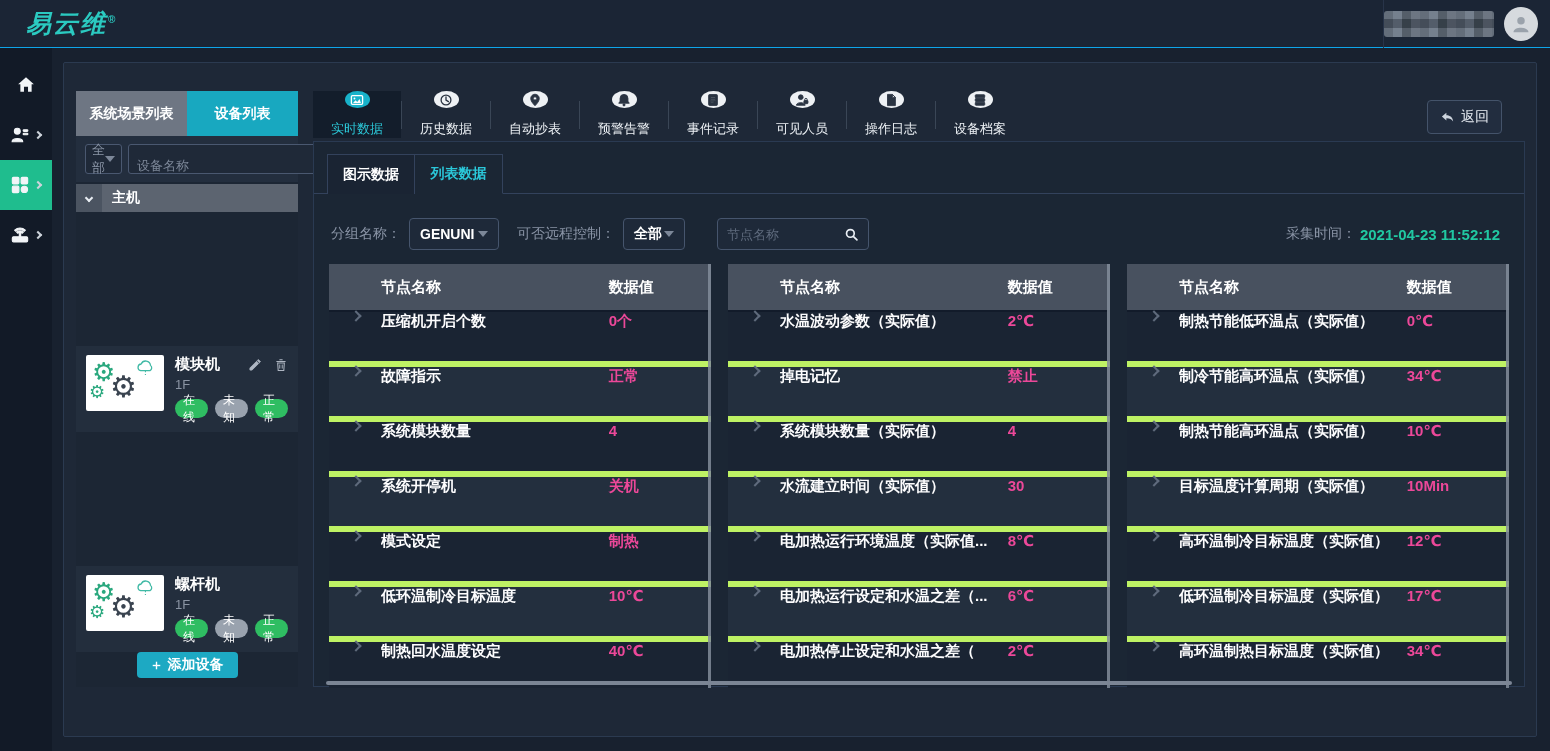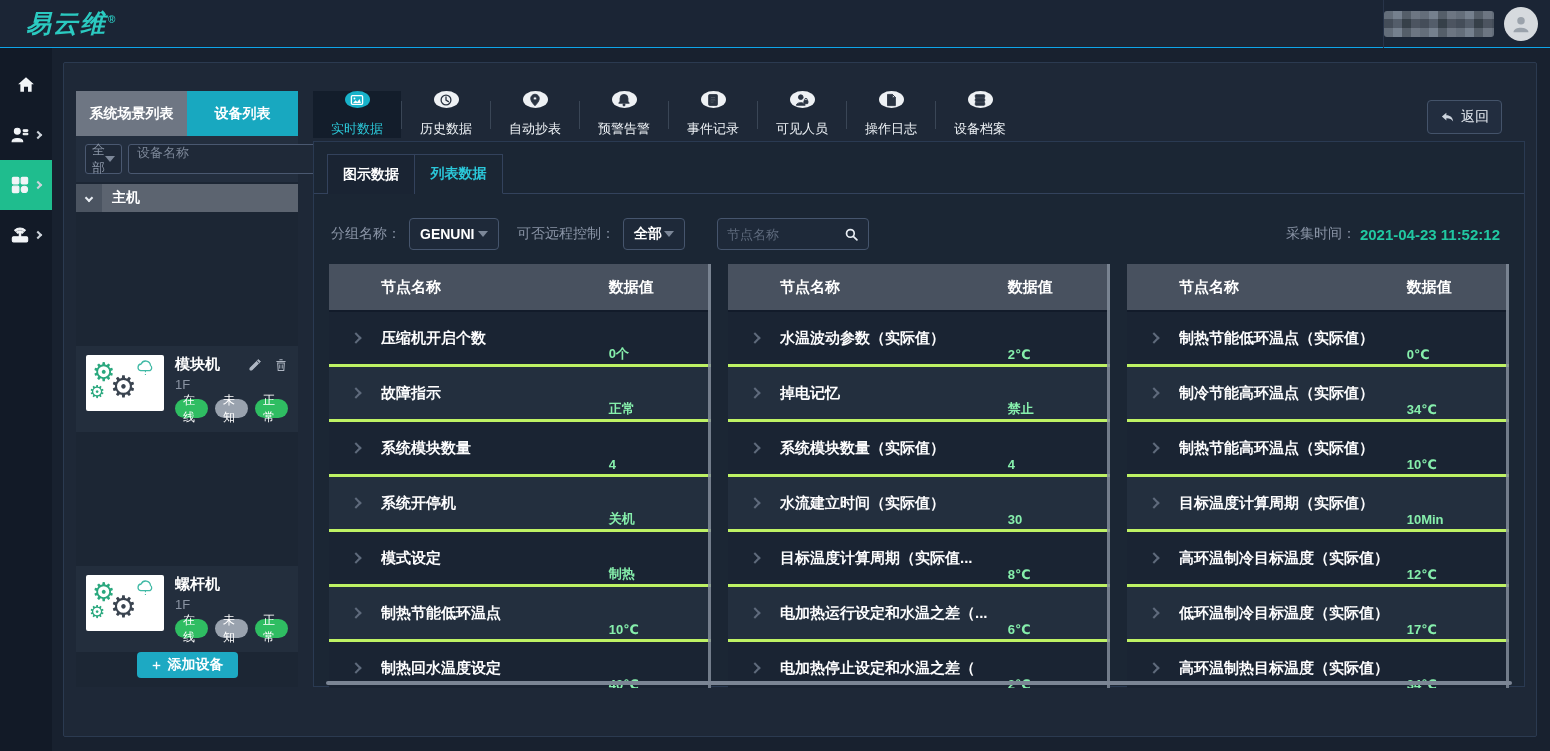--- a/index.html
+++ b/index.html
@@ -36,21 +36,21 @@
   .main-panel{position:absolute;left:63px;top:62px;width:1474px;height:675px;background:#1e2837;border:1px solid #2b3a50;border-radius:2px;}
 
   
   .device-panel{position:absolute;left:12px;top:28px;width:222px;height:596px;display:flex;flex-direction:column;background:#1c2634;}
   .dtabs{display:flex;height:45px;flex:0 0 45px;}
   .dtab{flex:1;display:flex;align-items:center;justify-content:center;font-size:14px;font-weight:700;color:#fff;background:#6e7683;cursor:pointer;}
   .dtab.active{background:#18a8c0;}
   .dsearch{flex:0 0 46px;display:flex;align-items:center;gap:6px;padding:0 9px;background:#232e3e;}
   .dselect{width:56px;height:30px;border:1px solid #4a5870;border-radius:3px;display:flex;align-items:center;justify-content:space-between;padding:0 6px;color:#8a95a6;font-size:13px;background:#1f2938;cursor:pointer;}
   .caret{width:0;height:0;border-left:5px solid transparent;border-right:5px solid transparent;border-top:6px solid #7c8798;}
-  .dinput{flex:1;height:30px;border:1px solid #4a5870;border-radius:3px;background:#1f2938;display:flex;align-items:flex-start;padding:0 8px;}
+  .dinput{flex:1;height:30px;border:1px solid #4a5870;border-radius:3px;background:#1f2938;display:flex;align-items:flex-end;padding:0 8px;}
   .dinput input{flex:1;min-width:0;background:transparent;border:none;outline:none;color:#cfd6e0;font-size:13px;font-family:inherit;}
   .dinput input::placeholder{color:#7c8798;}
   .sic svg{width:15px;height:15px;stroke:#e9eef4;fill:none;}
   .grp{height:28px;flex:0 0 28px;display:flex;align-items:center;background:#5c6470;margin-top:2px;cursor:pointer;}
   .grp-box{width:26px;height:28px;background:#4b5461;display:flex;align-items:center;justify-content:center;color:#e8edf3;}
   .grp-box .chev{width:6px;height:6px;}
   .grp-label{margin-left:10px;font-size:14px;font-weight:700;color:#fff;}
   .dev-card{flex:0 0 86px;background:#232e3d;margin-top:2px;display:flex;padding:9px 10px;gap:11px;cursor:pointer;}
   .dev-thumb{width:78px;height:56px;background:#fff;border-radius:2px;position:relative;overflow:hidden;flex:0 0 78px;}
   .dev-body{flex:1;display:flex;flex-direction:column;min-width:0;}
@@ -98,26 +98,26 @@
   .ftime{margin-left:auto;display:flex;align-items:center;gap:4px;}
   .ftime .flabel{font-size:14px;}
   .ftime-val{color:#21c8a2;font-size:15px;font-weight:700;}
 
   
   .tables{position:absolute;left:15px;top:122px;right:15px;height:424px;display:flex;gap:17px;}
   .tcol{flex:1;height:424px;overflow:hidden;position:relative;}
   .thead{height:48px;background:#48515f;display:flex;align-items:center;padding-left:52px;border-bottom:2px solid #121b2a;}
   .th-name{flex:1;font-size:15px;font-weight:700;color:#fff;}
   .th-val{width:31%;font-size:15px;font-weight:700;color:#fff;}
-  .trow{height:55px;display:flex;align-items:center;padding-left:52px;position:relative;border-bottom:3px solid #bef264;cursor:pointer;}
+  .trow{height:55px;display:flex;padding-left:52px;position:relative;border-bottom:6px solid #bef264;cursor:pointer;}
   .trow.odd{background:#1a2433;}
   .trow.even{background:#232f3e;}
   .row-chev{position:absolute;left:23px;color:#5f6b7c;width:8px;height:8px;}
   .tname{flex:1;font-size:15px;font-weight:700;color:#fdfdfe;padding-right:6px;white-space:nowrap;overflow:hidden;}
-  .tval{width:31%;font-size:13px;font-weight:700;color:#86efac;white-space:nowrap;margin-top:32px;}
+  .tval{width:31%;font-size:15px;font-weight:700;color:#ec4899;white-space:nowrap;}
   .vscroll{position:absolute;right:0;top:0;width:3px;height:100%;background:#828c9a;opacity:.85;}
   .hscroll{position:absolute;left:12px;right:12px;bottom:1px;height:4px;background:#7b8594;border-radius:2px;}
 </style>
 </head>
 <body>
 
 <div class="topbar">
   <div class="logo"><span>易云维</span><sup>®</sup></div>
   <div class="topbar-right">
     <div class="mask-block"></div>
@@ -423,21 +423,21 @@
               <span class="tname">系统开停机</span>
               <span class="tval">关机</span>
             </div>
             <div class="trow odd">
               <span class="chev right row-chev"></span>
               <span class="tname">模式设定</span>
               <span class="tval">制热</span>
             </div>
             <div class="trow even">
               <span class="chev right row-chev"></span>
-              <span class="tname">制热节能低环温点</span>
+              <span class="tname">低环温制冷目标温度</span>
               <span class="tval">10℃</span>
             </div>
             <div class="trow odd">
               <span class="chev right row-chev"></span>
               <span class="tname">制热回水温度设定</span>
               <span class="tval">40℃</span>
             </div>
             <div class="vscroll"></div>
           </div>
           <div class="tcol">
@@ -460,21 +460,21 @@
               <span class="tname">系统模块数量（实际值）</span>
               <span class="tval">4</span>
             </div>
             <div class="trow even">
               <span class="chev right row-chev"></span>
               <span class="tname">水流建立时间（实际值）</span>
               <span class="tval">30</span>
             </div>
             <div class="trow odd">
               <span class="chev right row-chev"></span>
-              <span class="tname">目标温度计算周期（实际值...</span>
+              <span class="tname">电加热运行环境温度（实际值...</span>
               <span class="tval">8℃</span>
             </div>
             <div class="trow even">
               <span class="chev right row-chev"></span>
               <span class="tname">电加热运行设定和水温之差（...</span>
               <span class="tval">6℃</span>
             </div>
             <div class="trow odd">
               <span class="chev right row-chev"></span>
               <span class="tname">电加热停止设定和水温之差（</span>

